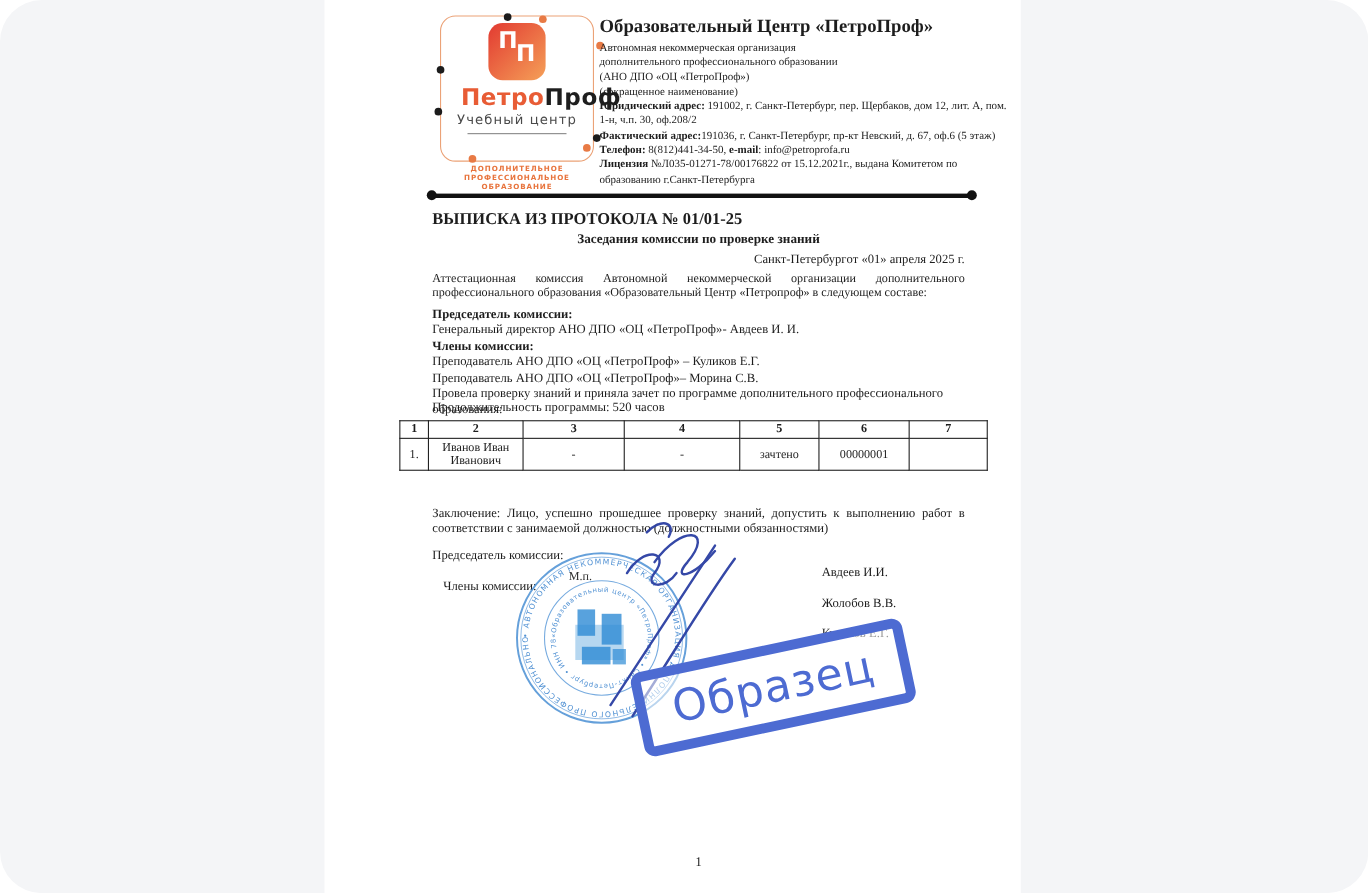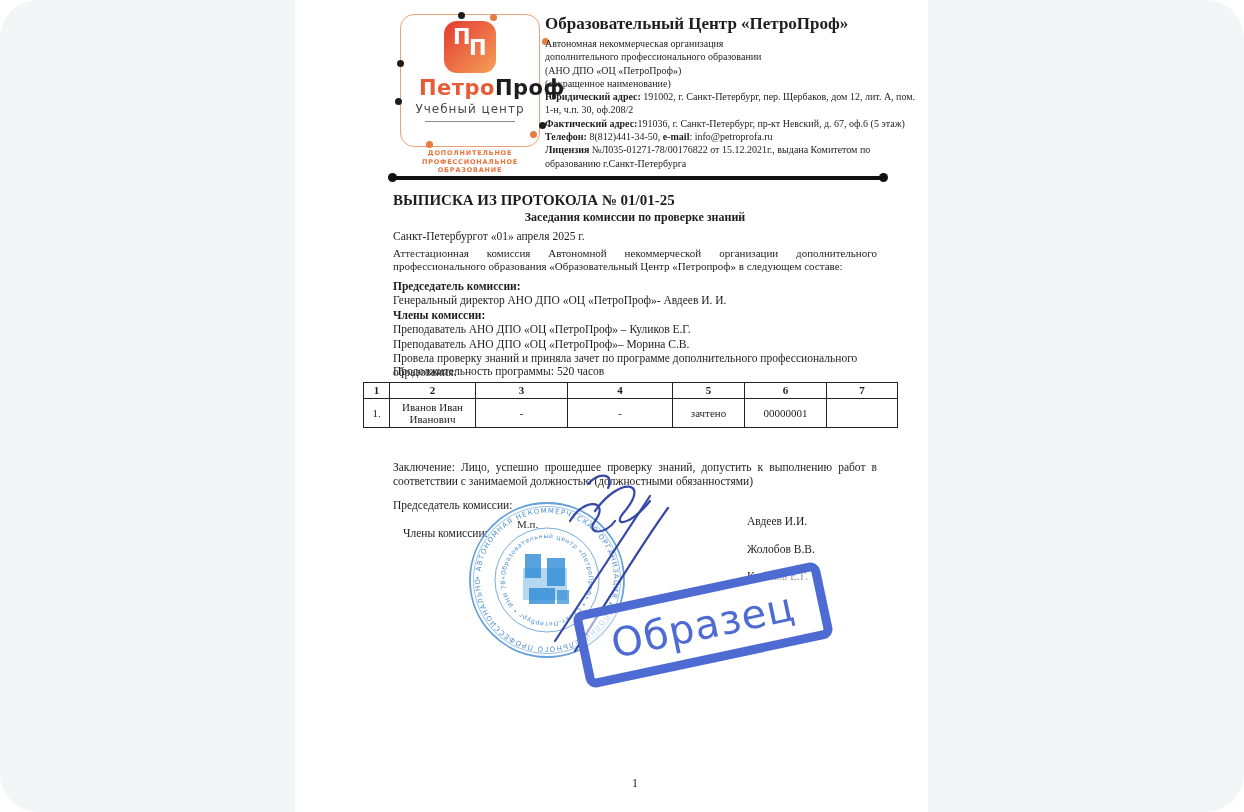--- a/index.html
+++ b/index.html
@@ -33,21 +33,21 @@
 
   .rule{position:absolute;left:97px;top:176px;width:492px;height:3.5px;background:#111;}
   .rule::before,.rule::after{content:"";position:absolute;top:-3px;width:9px;height:9px;border-radius:50%;background:#111;}
   .rule::before{left:-4px;}
   .rule::after{right:-4px;}
 
   
   .cw{position:absolute;left:98px;width:484px;}
   .doc-title{top:192px;font-size:15px;font-weight:bold;}
   .doc-subtitle{top:210px;text-align:center;font-size:12px;font-weight:bold;}
-  .city-date{top:230px;display:flex;justify-content:flex-start;font-size:11.5px;}
+  .city-date{top:230px;display:flex;justify-content:flex-end;font-size:11.5px;}
   .intro{top:247px;font-size:11px;line-height:13.4px;text-align:justify;}
   .composition{top:279px;font-size:11.5px;line-height:14.4px;}
   .composition .b{font-weight:bold;}
   .duration{top:365px;font-size:11.5px;}
   .conclusion{top:461px;font-size:11.5px;line-height:13.8px;text-align:justify;}
 
   
   .tbl{position:absolute;left:68px;top:382px;border-collapse:collapse;table-layout:fixed;font-size:11px;}
   .tbl th,.tbl td{border:1px solid #222;text-align:center;vertical-align:middle;padding:1px 3px;line-height:12.5px;}
   .tbl th{font-weight:bold;}

